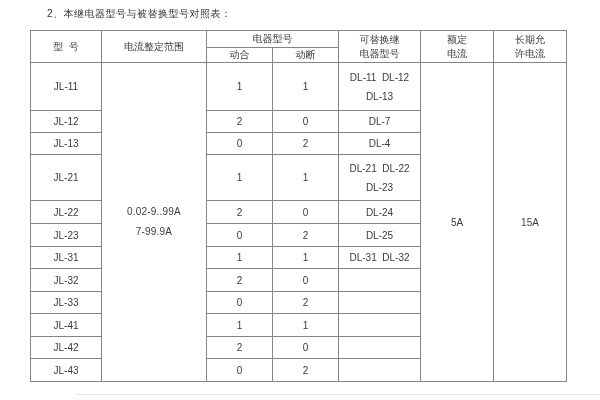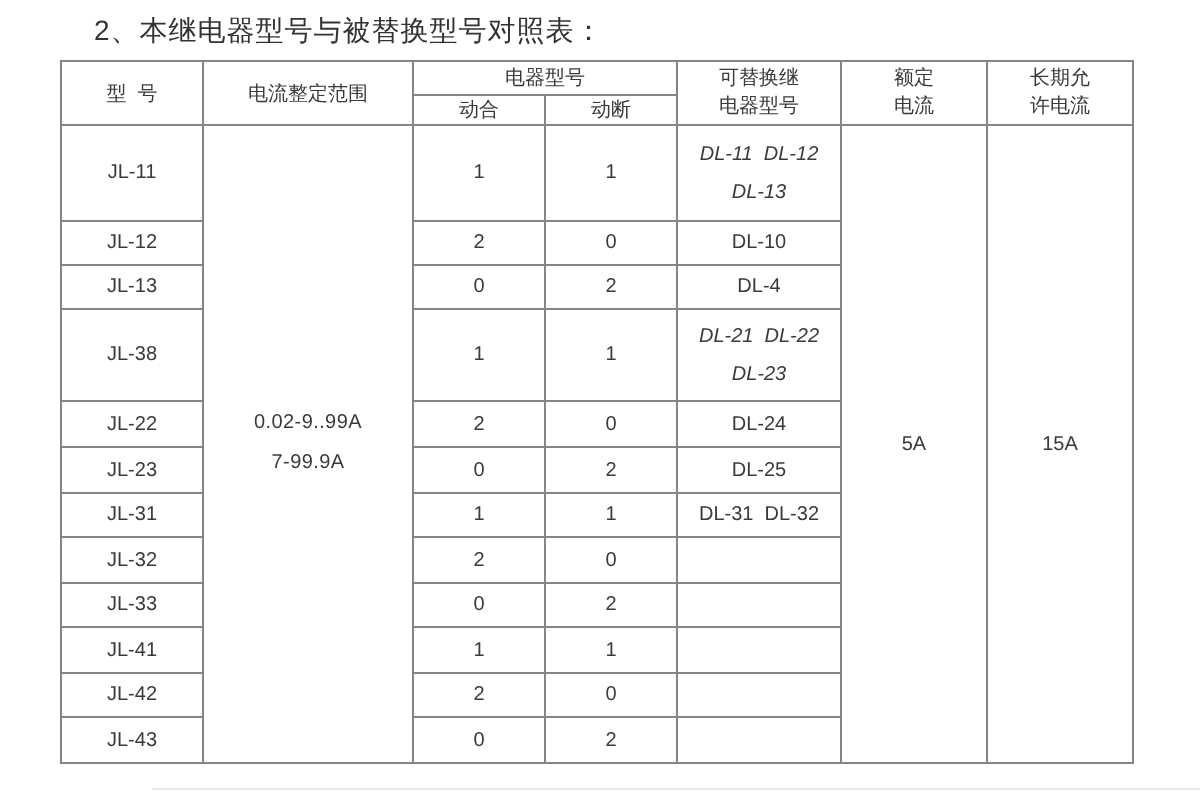--- a/index.html
+++ b/index.html
@@ -6,42 +6,42 @@
   body{
     width:600px;height:400px;
     background:#ffffff;
     font-family:"Liberation Sans","DejaVu Sans",sans-serif;
     color:#3a3a3a;
     -webkit-font-smoothing:antialiased;
   }
   .page{position:relative;width:600px;height:400px;background:#ffffff;overflow:hidden;}
   .doc-title{
     position:absolute;left:47px;top:7px;
-    font-size:14px;letter-spacing:0.5px;color:#333333;
+    font-size:10px;letter-spacing:0.5px;color:#333333;
   }
   table.relay{
     position:absolute;left:30px;top:30px;
     width:536px;
     border-collapse:collapse;table-layout:fixed;
     border:1.5px solid #4f4f4f;
   }
   table.relay td{
     border:1px solid #858585;
     font-size:10px;font-weight:normal;
     text-align:center;vertical-align:middle;
     padding:0;color:#3a3a3a;
     overflow:hidden;
   }
   .pre{white-space:pre;}
   .hline{display:block;line-height:14px;}
   .range-line{display:block;line-height:20px;letter-spacing:0.2px;}
   td.rep{
     text-align:left;padding-left:11px;
   }
-  .rline{display:block;line-height:19px;white-space:pre;font-style:italic;}
+  .rline{display:block;line-height:19px;white-space:pre;}
   .rline-single{white-space:pre;}
   .bottom-divider{
     position:absolute;left:76px;top:394px;width:524px;height:1px;
     background:#e7e7e7;
   }
 </style>
 </head>
 <body>
 
 <div class="page">
@@ -94,32 +94,32 @@
           <span class="rline">DL-13</span>
         </td>
         <td rowspan="12">5A</td>
         <td rowspan="12">15A</td>
       </tr>
 
       <tr style="height:22px">
         <td>JL-12</td>
         <td>2</td>
         <td>0</td>
-        <td class="rep"><span class="rline-single">DL-10</span></td>
+        <td class="rep"><span class="rline-single">DL-7</span></td>
       </tr>
 
       <tr style="height:22px">
         <td>JL-13</td>
         <td>0</td>
         <td>2</td>
         <td class="rep"><span class="rline-single">DL-4</span></td>
       </tr>
 
       <tr style="height:46px">
-        <td>JL-38</td>
+        <td>JL-21</td>
         <td>1</td>
         <td>1</td>
         <td class="rep">
           <span class="rline">DL-21  DL-22</span>
           <span class="rline">DL-23</span>
         </td>
       </tr>
 
       <tr style="height:23px">
         <td>JL-22</td>

